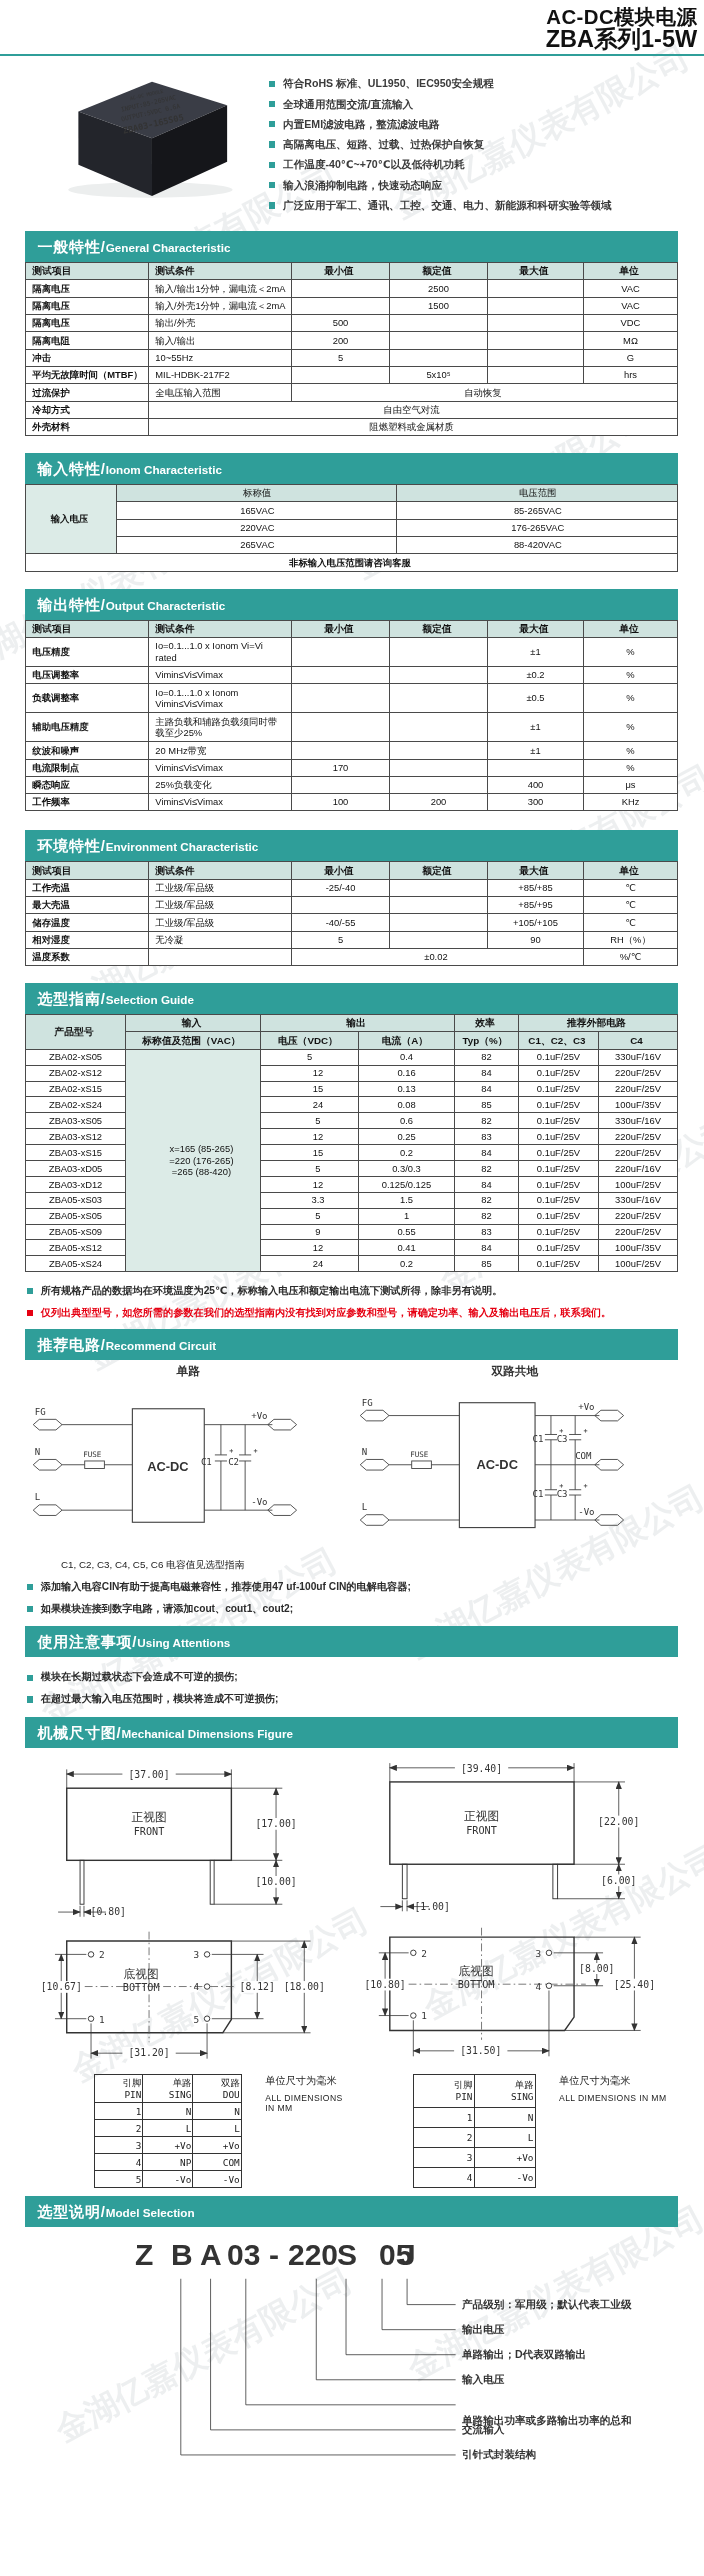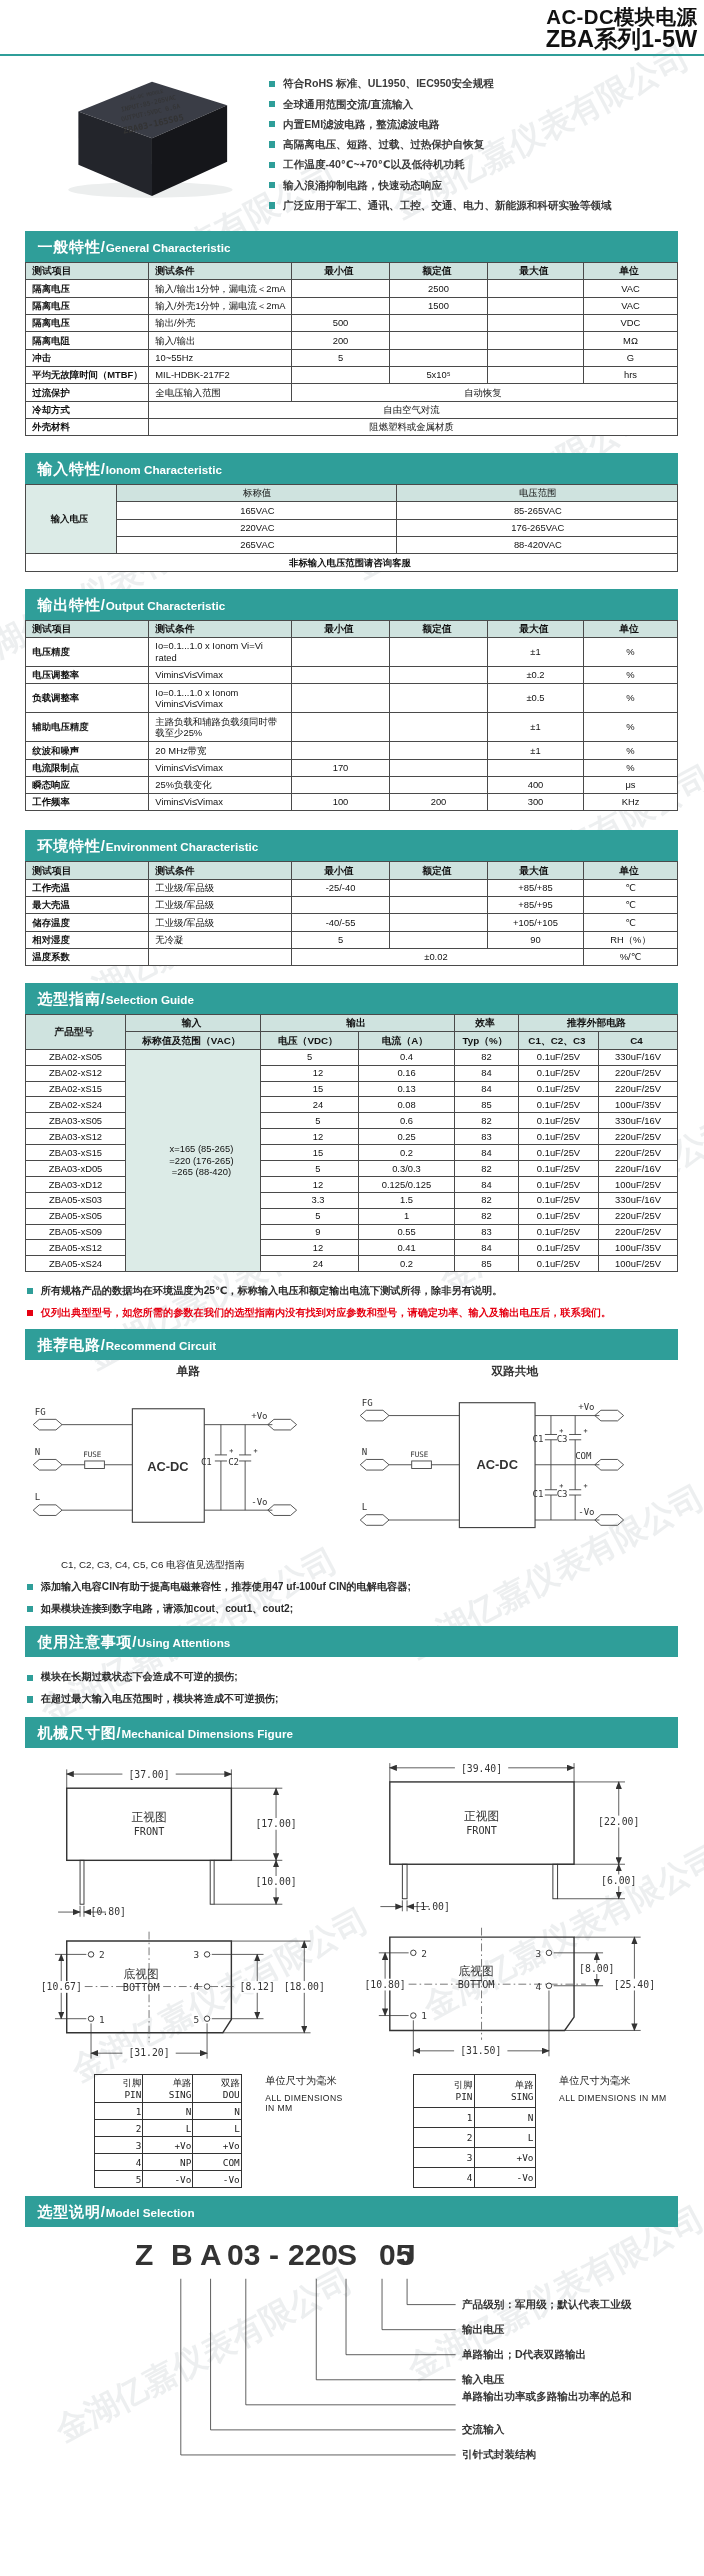--- a/index.html
+++ b/index.html
@@ -976,20 +976,20 @@
         <path d="M410,52 V149 H550" class="dim" fill="none"></path>
         <path d="M372,52 V181 H550" class="dim" fill="none"></path>
         <path d="M282,52 V213 H550" class="dim" fill="none"></path>
         <path d="M237,52 V245 H550" class="dim" fill="none"></path>
         <path d="M199,52 V277 H550" class="dim" fill="none"></path>
       </svg>
       <div class="mlabel" style="top:60px">产品级别：军用级；默认代表工业级</div>
       <div class="mlabel" style="top:85px">输出电压</div>
       <div class="mlabel" style="top:110px">单路输出；D代表双路输出</div>
       <div class="mlabel" style="top:135px">输入电压</div>
-      <div class="mlabel" style="top:152px">单路输出功率或多路输出功率的总和</div>
+      <div class="mlabel" style="top:176px">单路输出功率或多路输出功率的总和</div>
       <div class="mlabel" style="top:185px">交流输入</div>
       <div class="mlabel" style="top:210px">引针式封装结构</div>
     </div>
   </div>
 
 </div>
 
 
 </body></html>

